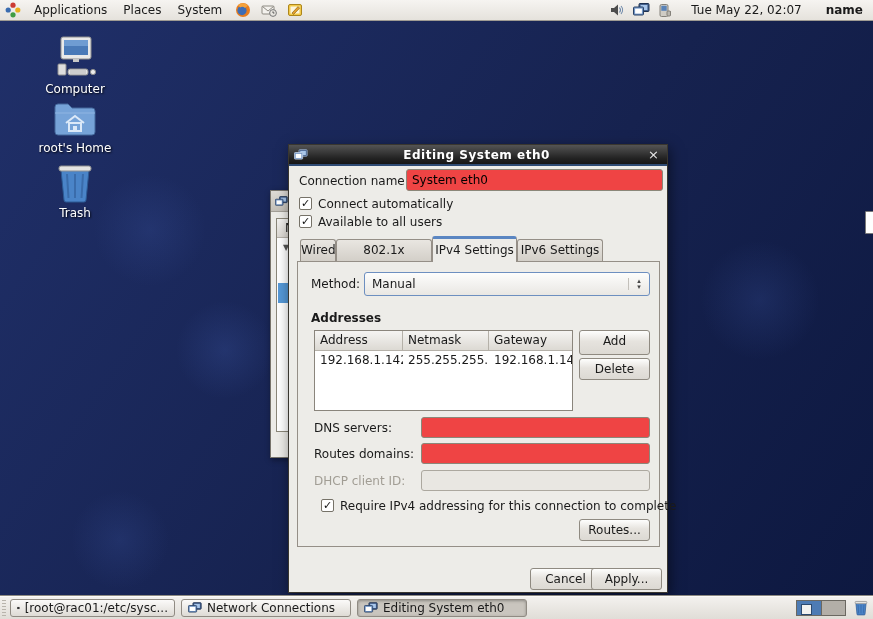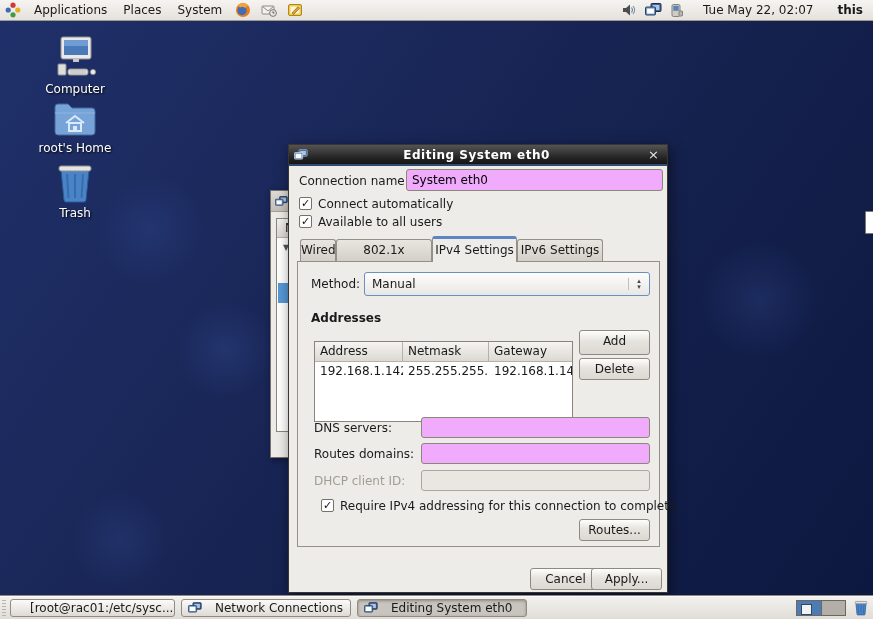--- a/index.html
+++ b/index.html
@@ -22,21 +22,21 @@
   .spacer{flex:1;}
   .status-icon{margin:0 4px;display:flex;align-items:center;}
   .clock{padding:0 14px;}
   .user{padding:0 10px;font-weight:bold;}
   
   .dicon{position:absolute;width:96px;text-align:center;z-index:1;cursor:default;}
   .dicon .lbl{color:#fff;text-shadow:1px 1px 2px rgba(0,0,0,.9);margin-top:2px;}
   
   .btn{position:absolute;box-sizing:border-box;background:linear-gradient(#fefefd,#e6e3de 45%,#dcd9d3);
     border:1px solid #8f8a81;border-radius:3px;text-align:center;line-height:20px;font-size:12px;}
-  .text-input{position:absolute;box-sizing:border-box;height:22px;background:#f0abfc;
+  .text-input{position:absolute;box-sizing:border-box;height:22px;background:#ef4444;
     border:1px solid #8b8779;border-radius:3px;padding:0 5px;font:12px "DejaVu Sans","Liberation Sans",sans-serif;}
   .text-input:disabled,.text-input.disabled{background:#e9e7e2;border-color:#aca89f;}
   .cb{position:absolute;width:13px;height:13px;box-sizing:border-box;background:#fff;
     border:1px solid #767268;border-radius:2px;font-size:11px;line-height:11px;text-align:center;
     font-weight:bold;color:#101010;}
   .flabel{position:absolute;white-space:nowrap;}
   .flabel.dim{color:#a19d94;}
   
   .bg-window{position:absolute;left:270px;top:190px;width:250px;height:266px;z-index:2;
     background:#edece8;border:1px solid #77736b;box-shadow:1px 2px 6px rgba(0,0,0,.4);}
@@ -60,34 +60,34 @@
   .tab.active{top:91px;height:26px;background:#edece8;border-top:3px solid #5b86c2;line-height:22px;z-index:3;}
   .tabpanel{position:absolute;left:8px;top:116px;width:363px;height:286px;border:1px solid #958f87;
     background:#edece8;box-sizing:border-box;z-index:2;}
   .combo{position:absolute;left:75px;top:127px;width:286px;height:24px;box-sizing:border-box;
     background:linear-gradient(#fdfdfc,#e9e7e3);border:1px solid #6d8fc0;border-radius:3px;
     display:flex;align-items:center;z-index:3;}
   .combo .val{flex:1;padding-left:7px;}
   .combo .spin{width:20px;border-left:1px solid #c3c0ba;display:flex;flex-direction:column;
     align-items:center;justify-content:center;font-size:7px;line-height:6px;color:#444;}
   .heading{position:absolute;font-weight:bold;}
-  .addr-table{position:absolute;left:25px;top:196px;width:259px;height:81px;background:#fff;
+  .addr-table{position:absolute;left:25px;top:185px;width:259px;height:81px;background:#fff;
     border:1px solid #8a857c;box-sizing:border-box;}
   .addr-head{display:flex;height:19px;background:linear-gradient(#f5f4f2,#dcd9d3);border-bottom:1px solid #b5b1a9;}
   .addr-head .hc{box-sizing:border-box;border-right:1px solid #b5b1a9;padding-left:5px;line-height:18px;}
   .addr-row{display:flex;height:18px;line-height:18px;}
   .addr-row .dc{box-sizing:border-box;padding-left:5px;white-space:nowrap;overflow:hidden;}
   .c1{width:88px;} .c2{width:86px;} .c3{width:83px;border-right:none!important;}
   
   .taskbar{position:absolute;left:0;right:0;bottom:0;height:22px;z-index:6;
     background:linear-gradient(#f3f1ee,#e0ddd7);border-top:1px solid #fbfaf8;box-shadow:0 -1px 0 #8d8a82;}
   .handle{position:absolute;left:2px;top:3px;width:4px;height:16px;
     background:repeating-linear-gradient(#b8b4ac 0 1px,transparent 1px 3px);}
   .task{position:absolute;top:2px;height:18px;box-sizing:border-box;border:1px solid #908b83;border-radius:3px;
-    background:linear-gradient(#fbfaf9,#dedbd5);display:flex;align-items:center;gap:13px;padding:0 6px;
+    background:linear-gradient(#fbfaf9,#dedbd5);display:flex;align-items:center;gap:5px;padding:0 6px;
     white-space:nowrap;overflow:hidden;font-size:12px;}
   .task.active{background:#c9c5be;box-shadow:inset 0 1px 3px rgba(0,0,0,.3);}
   .ws{position:absolute;right:27px;top:3px;width:50px;height:16px;border:1px solid #6b6861;display:flex;box-sizing:border-box;}
   .ws .cell{flex:1;position:relative;}
   .ws .cell.on{background:#4d7bb4;}
   .ws .cell.off{background:#b3afa8;border-left:1px solid #6b6861;}
   .ws .mini{position:absolute;left:4px;top:3px;width:9px;height:9px;background:#f2f2f0;border:1px solid #2c4a70;}
   .cursor{position:absolute;left:865px;top:211px;width:8px;height:21px;background:#fff;
     border:1px solid #7a7a7a;border-radius:1px;z-index:7;}
   svg{display:block;}
@@ -149,21 +149,21 @@
     </span>
     <span class="status-icon">
       <svg width="15" height="15" viewBox="0 0 15 15">
         <rect x="2" y="1.5" width="8" height="12" rx="1.5" fill="#cfccc5" stroke="#84817a"></rect>
         <rect x="3.3" y="2.8" width="5.4" height="5" fill="#5a83b8"></rect>
         <path d="M10 9 h3 M10 11.5 h3" stroke="#6e6b64" stroke-width="1.4"></path>
         <rect x="9" y="8" width="3.5" height="5" rx="1" fill="#b9b6af" stroke="#84817a"></rect>
       </svg>
     </span>
     <span class="clock">Tue May 22, 02:07</span>
-    <span class="user">this</span>
+    <span class="user">name</span>
   </div>
 
   <div class="dicon" style="left:27px;top:36px;">
     <svg width="46" height="44" viewBox="0 0 46 44" style="margin:0 auto;">
       <rect x="9" y="1" width="30" height="22" rx="2" fill="#e9e9e9" stroke="#8f8f8f"></rect>
       <rect x="12" y="4" width="24" height="15" fill="#4a7ab8"></rect>
       <rect x="12" y="4" width="24" height="6" fill="#6f9cd2"></rect>
       <rect x="21" y="23" width="6" height="3" fill="#c7c7c7"></rect>
       <rect x="6" y="28" width="8" height="11" rx="1" fill="#dedede" stroke="#8f8f8f"></rect>
       <rect x="16" y="33" width="20" height="6" rx="2" fill="#e4e4e4" stroke="#8f8f8f"></rect>

